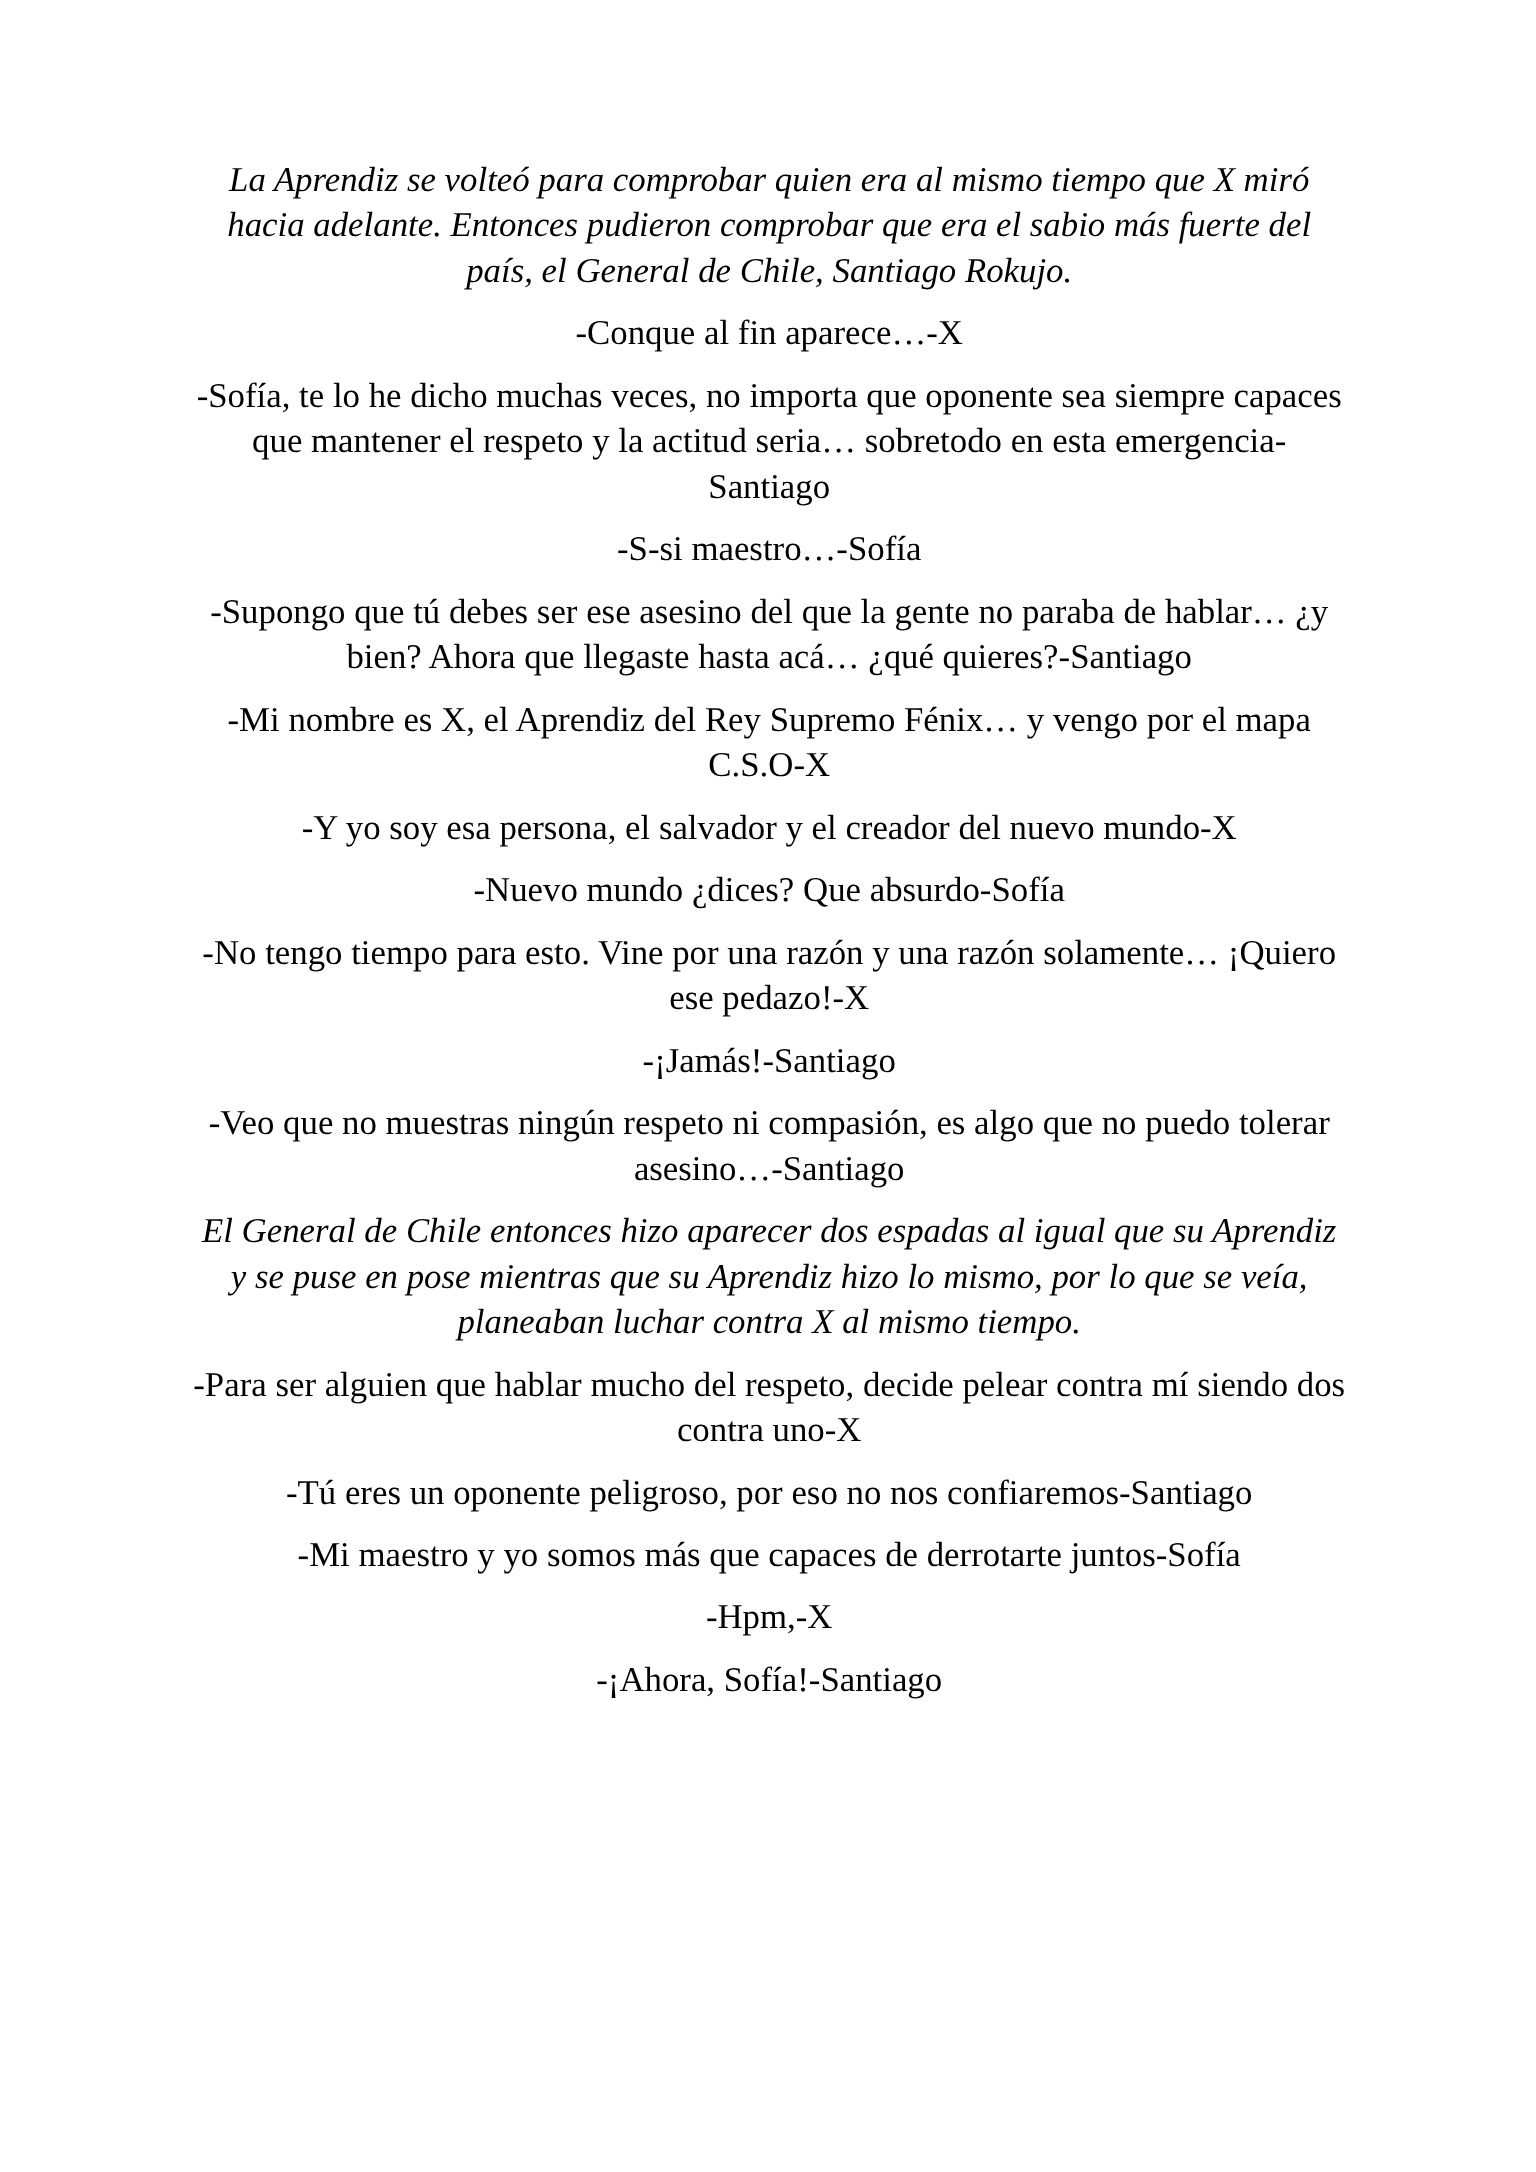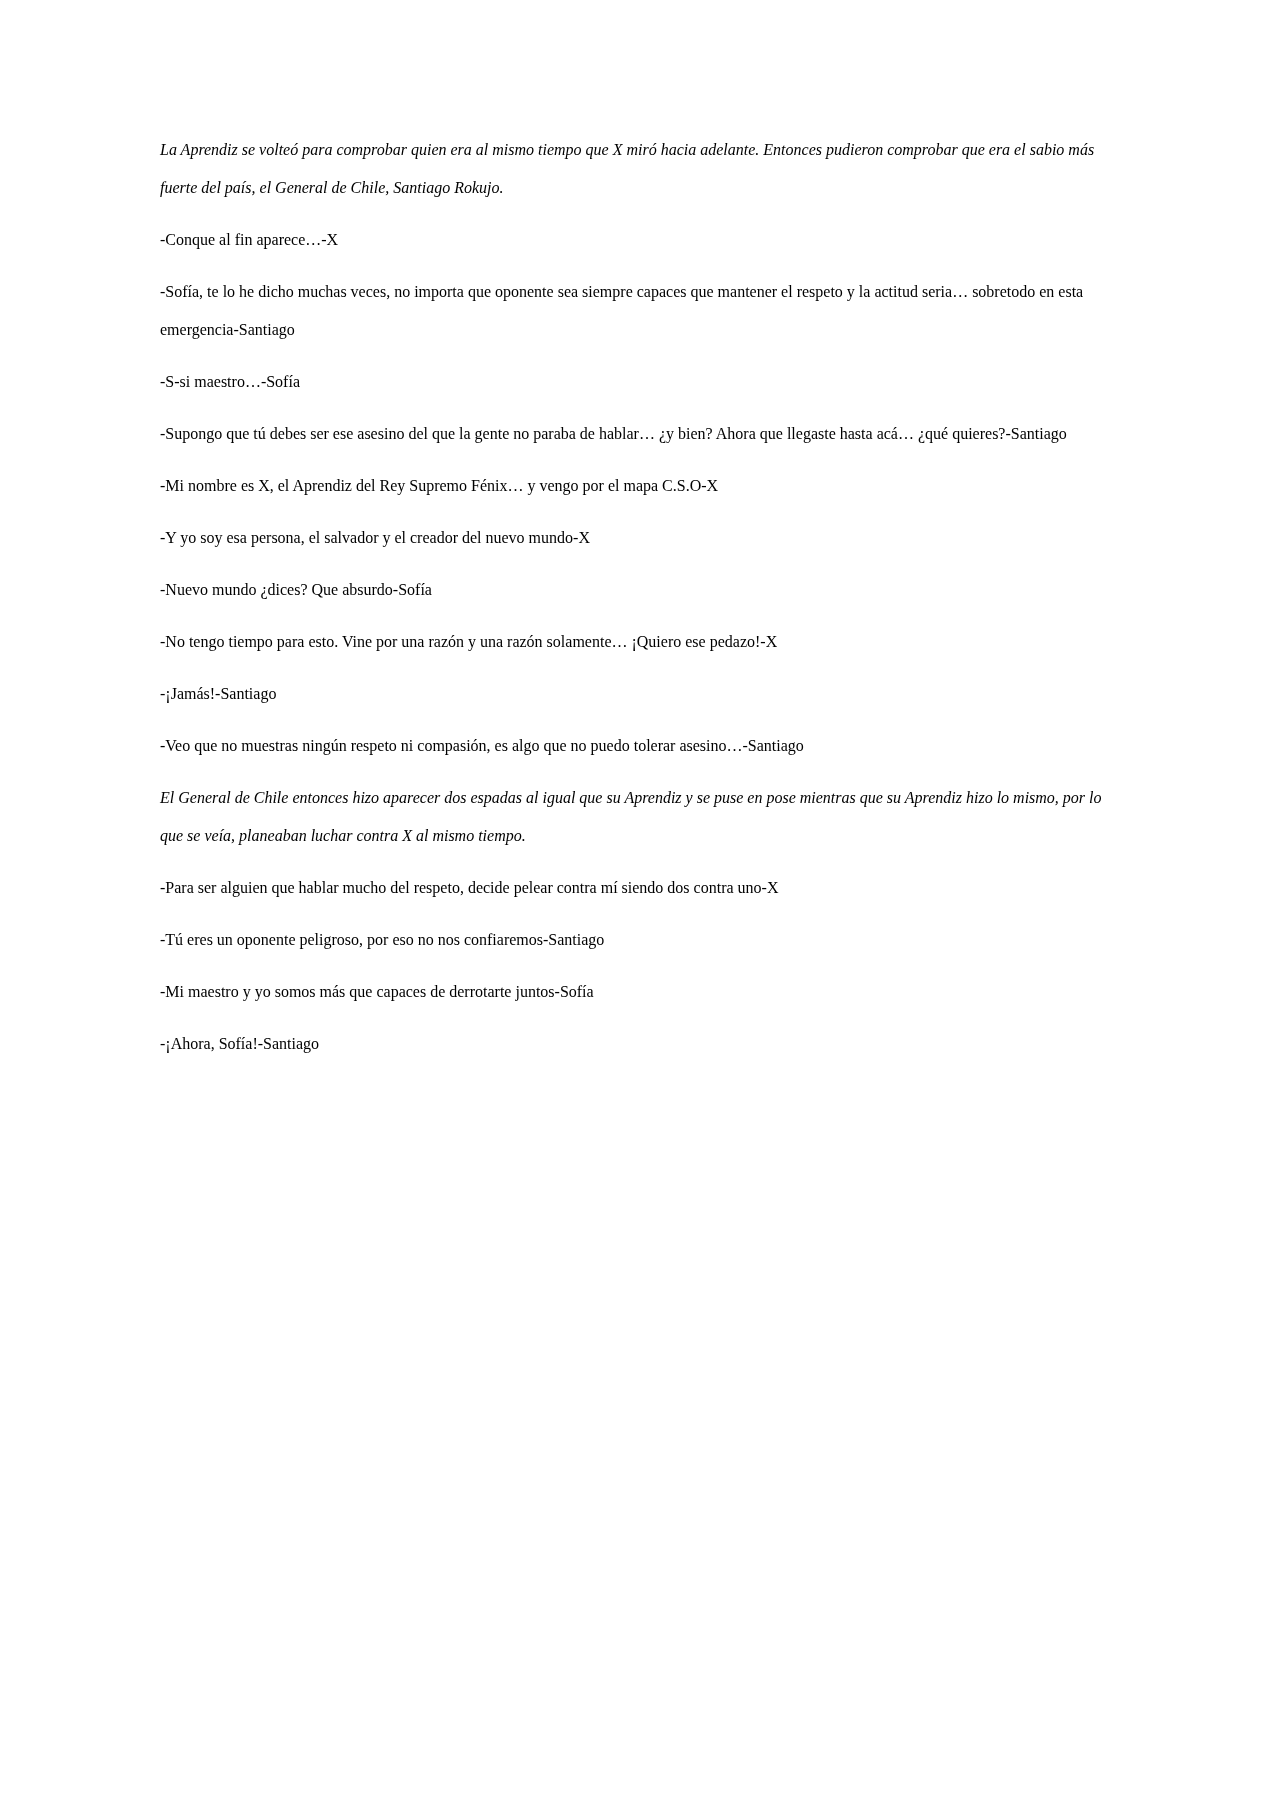--- a/index.html
+++ b/index.html
@@ -11,25 +11,25 @@
     position: relative;
     width: 1280px;
     height: 1810px;
     background: #ffffff;
     box-sizing: border-box;
     padding: 131px 158px 0 160px;
     overflow: hidden;
   }
   .page p {
     font-family: "Liberation Serif", "DejaVu Serif", serif;
-    font-size: 16px;
+    font-size: 29px;
     line-height: 38px;
     color: #000000;
     margin: 0 0 14px 0;
-    text-align: left;
+    text-align: center;
   }
   .page p.italic {
     font-style: italic;
   }
 </style>
 </head>
 <body>
 
 <div class="page">
   <p class="italic">La Aprendiz se volteó para comprobar quien era al mismo tiempo que X miró hacia adelante. Entonces pudieron comprobar que era el sabio más fuerte del país, el General de Chile, Santiago Rokujo.</p>
@@ -40,14 +40,15 @@
   <p>-Mi nombre es X, el Aprendiz del Rey Supremo Fénix… y vengo por el mapa C.S.O-X</p>
   <p>-Y yo soy esa persona, el salvador y el creador del nuevo mundo-X</p>
   <p>-Nuevo mundo ¿dices? Que absurdo-Sofía</p>
   <p>-No tengo tiempo para esto. Vine por una razón y una razón solamente… ¡Quiero ese pedazo!-X</p>
   <p>-¡Jamás!-Santiago</p>
   <p>-Veo que no muestras ningún respeto ni compasión, es algo que no puedo tolerar asesino…-Santiago</p>
   <p class="italic">El General de Chile entonces hizo aparecer dos espadas al igual que su Aprendiz y se puse en pose mientras que su Aprendiz hizo lo mismo, por lo que se veía, planeaban luchar contra X al mismo tiempo.</p>
   <p>-Para ser alguien que hablar mucho del respeto, decide pelear contra mí siendo dos contra uno-X</p>
   <p>-Tú eres un oponente peligroso, por eso no nos confiaremos-Santiago</p>
   <p>-Mi maestro y yo somos más que capaces de derrotarte juntos-Sofía</p>
+  <p>-Hpm,-X</p>
   <p>-¡Ahora, Sofía!-Santiago</p>
 </div>
 
 </body></html>

